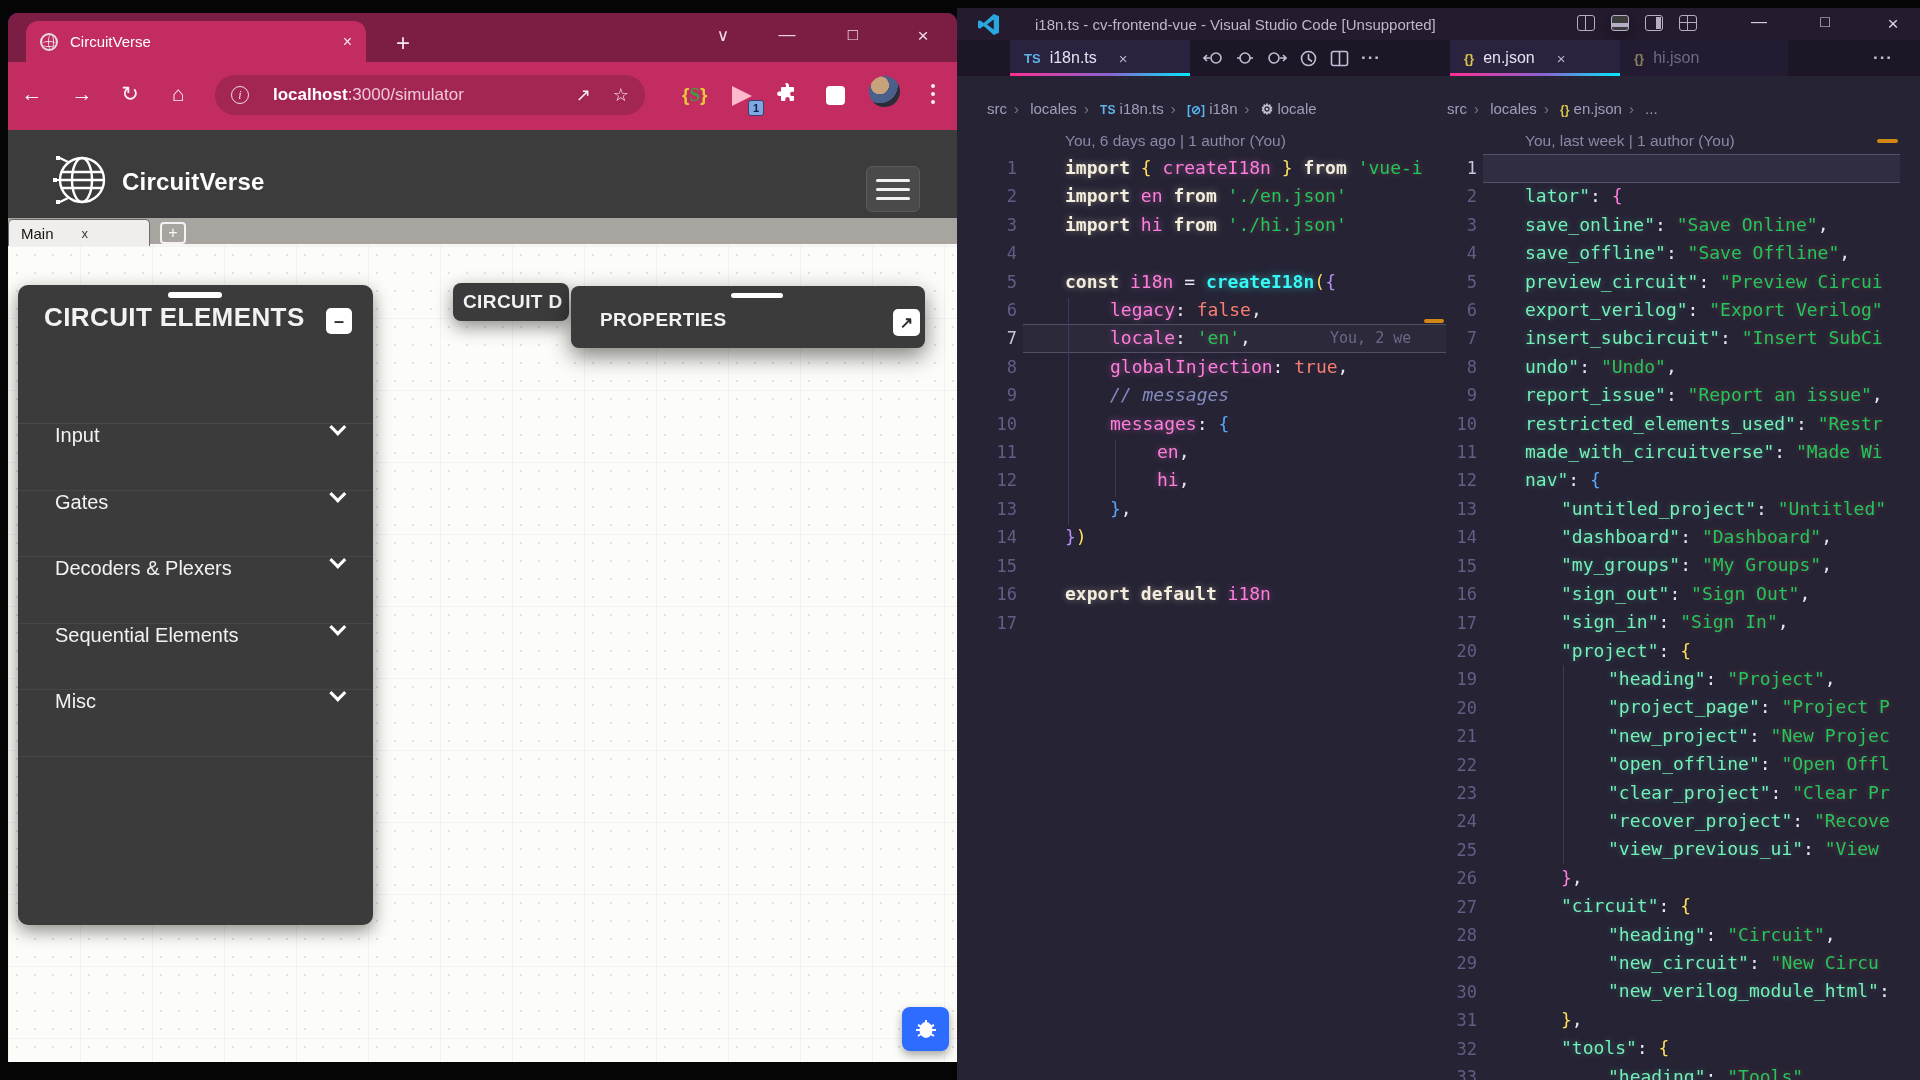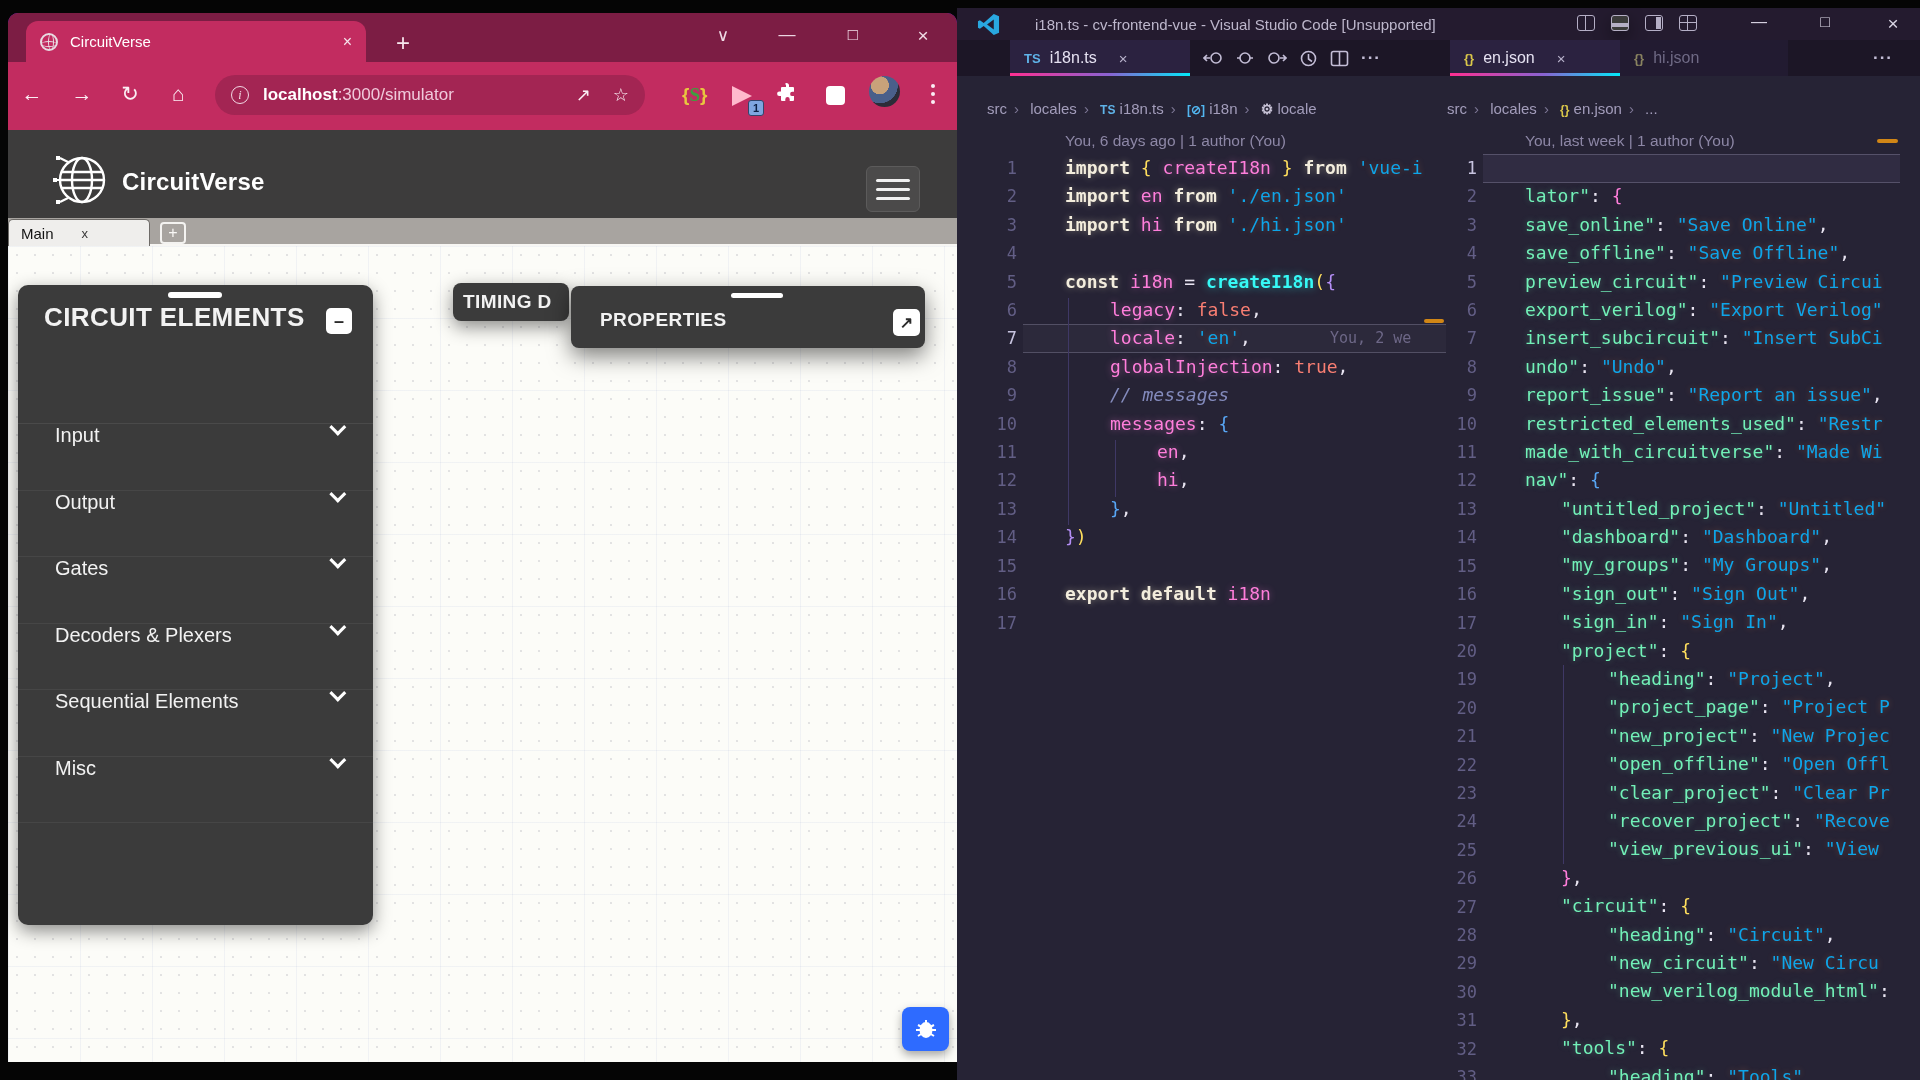--- a/index.html
+++ b/index.html
@@ -25,21 +25,21 @@
   .win-ico { position:absolute; top:12px; color:#f0dce6; font-size:17px; text-align:center; width:26px; }
 
   .chrome-toolbar { position:absolute; left:0; top:49px; width:100%; height:68px; background:#c22c60; }
   .nav-ico { position:absolute; top:14px; width:36px; height:36px; display:flex; align-items:center; justify-content:center;
              color:#fbeef4; font-size:21px; border-radius:50%; }
   .omnibox { position:absolute; left:207px; top:13px; width:430px; height:40px; background:#a32553;
              border-radius:20px; display:flex; align-items:center; color:#fff; }
   .omni-info { margin-left:16px; width:18px; height:18px; border:1.7px solid #f2d8e4; border-radius:50%;
                font-size:12px; display:flex; align-items:center; justify-content:center; color:#f2d8e4;
                font-family:"Liberation Serif", serif; font-style:italic; flex:0 0 auto;}
-  .omni-url { margin-left:14px; font-size:17px; white-space:nowrap; }
+  .omni-url { margin-left:24px; font-size:17px; white-space:nowrap; }
   .omni-host { color:#ffffff; }
   .omni-path { color:#f0c9db; }
   .omni-actions { margin-left:auto; display:flex; gap:22px; margin-right:16px; font-size:18px; color:#fbeef4; }
   .ext-s { position:absolute; left:674px; top:22px; font-size:19px; font-weight:bold; }
   .ext-s .brace { color:#e8c63f; } .ext-s .s { color:#3f9e3f; font-family:"Liberation Serif", serif; }
   .ext-arrow { position:absolute; left:724px; top:24px; width:0; height:0;
                border-left:20px solid #ffb9cd; border-top:10px solid transparent; border-bottom:10px solid transparent; }
   .ext-badge { position:absolute; left:740px; top:38px; width:16px; height:16px; background:#7fa6e0;
                border:1px solid #33456b; border-radius:3px; color:#0c2146; font-size:11px; font-weight:bold;
                display:flex; align-items:center; justify-content:center; }
@@ -146,21 +146,21 @@
   .code .cline { height:28.4px; position:relative; }
   .cur-line { position:absolute; height:29px; border-top:1px solid rgba(184,178,210,.28);
               border-bottom:1px solid rgba(184,178,210,.28); background:rgba(255,255,255,.03); }
   .inline-blame { color:#6d6787; font-size:15px; font-family:"DejaVu Sans Mono", monospace; }
   .indent-guide { position:absolute; width:1px; background:#3f3866; }
   .ruler-mark { position:absolute; height:4px; border-radius:2px; background:#d18616; }
 
   .tk-kw   { color:#f3eddd; font-weight:bold; text-shadow:0 0 7px rgba(255,245,200,.40); }
   .tk-pink { color:#ff7edb; text-shadow:0 0 7px rgba(255,126,219,.45); }
   .tk-cyan { color:#36f9f6; font-weight:bold; text-shadow:0 0 8px rgba(54,249,246,.55); }
-  .tk-str  { color:#0ea5e9; text-shadow:0 0 6px rgba(255,143,80,.30); }
+  .tk-str  { color:#22c55e; text-shadow:0 0 6px rgba(255,143,80,.30); }
   .tk-bool { color:#f97e72; }
   .tk-cmt  { color:#848bbd; font-style:italic; }
   .tk-wh   { color:#e9e5f2; }
   .tk-green{ color:#72f1b8; text-shadow:0 0 6px rgba(114,241,184,.35); }
   .tk-ybr  { color:#fede5d; }
   .tk-vbr  { color:#b48ef5; }
   .tk-bbr  { color:#58a6f5; }
   .tk-pkb  { color:#ff7edb; }
 </style>
 </head>
@@ -242,24 +242,20 @@
 
     <div class="canvas">
 
       <div id="elements-panel" class="panel">
         <div class="dragbar"></div>
         <div class="panel-title">CIRCUIT ELEMENTS</div>
         <div id="collapse-btn" class="sq-btn">–</div>
         <div id="cat-list">
             <div class="cat-row">
               <span class="cat-label">Input</span>
-              <span class="chev"></span>
-            </div>
-            <div class="cat-row">
-              <span class="cat-label">Output</span>
               <span class="chev"></span>
             </div>
             <div class="cat-row">
               <span class="cat-label">Gates</span>
               <span class="chev"></span>
             </div>
             <div class="cat-row">
               <span class="cat-label">Decoders &amp; Plexers</span>
               <span class="chev"></span>
             </div>
@@ -268,21 +264,21 @@
               <span class="chev"></span>
             </div>
             <div class="cat-row">
               <span class="cat-label">Misc</span>
               <span class="chev"></span>
             </div>
           </div>
       </div>
 
       <div id="timing-panel" class="panel">
-        <span class="panel-title">TIMING D</span>
+        <span class="panel-title">CIRCUIT D</span>
       </div>
 
       <div id="properties-panel" class="panel">
         <div class="dragbar"></div>
         <div class="panel-title">PROPERTIES</div>
         <div id="expand-btn" class="sq-btn">↗</div>
       </div>
 
       <div id="bug-btn">
         <svg width="24" height="24" viewBox="0 0 24 24" fill="none" stroke="#ffffff" stroke-width="2">

